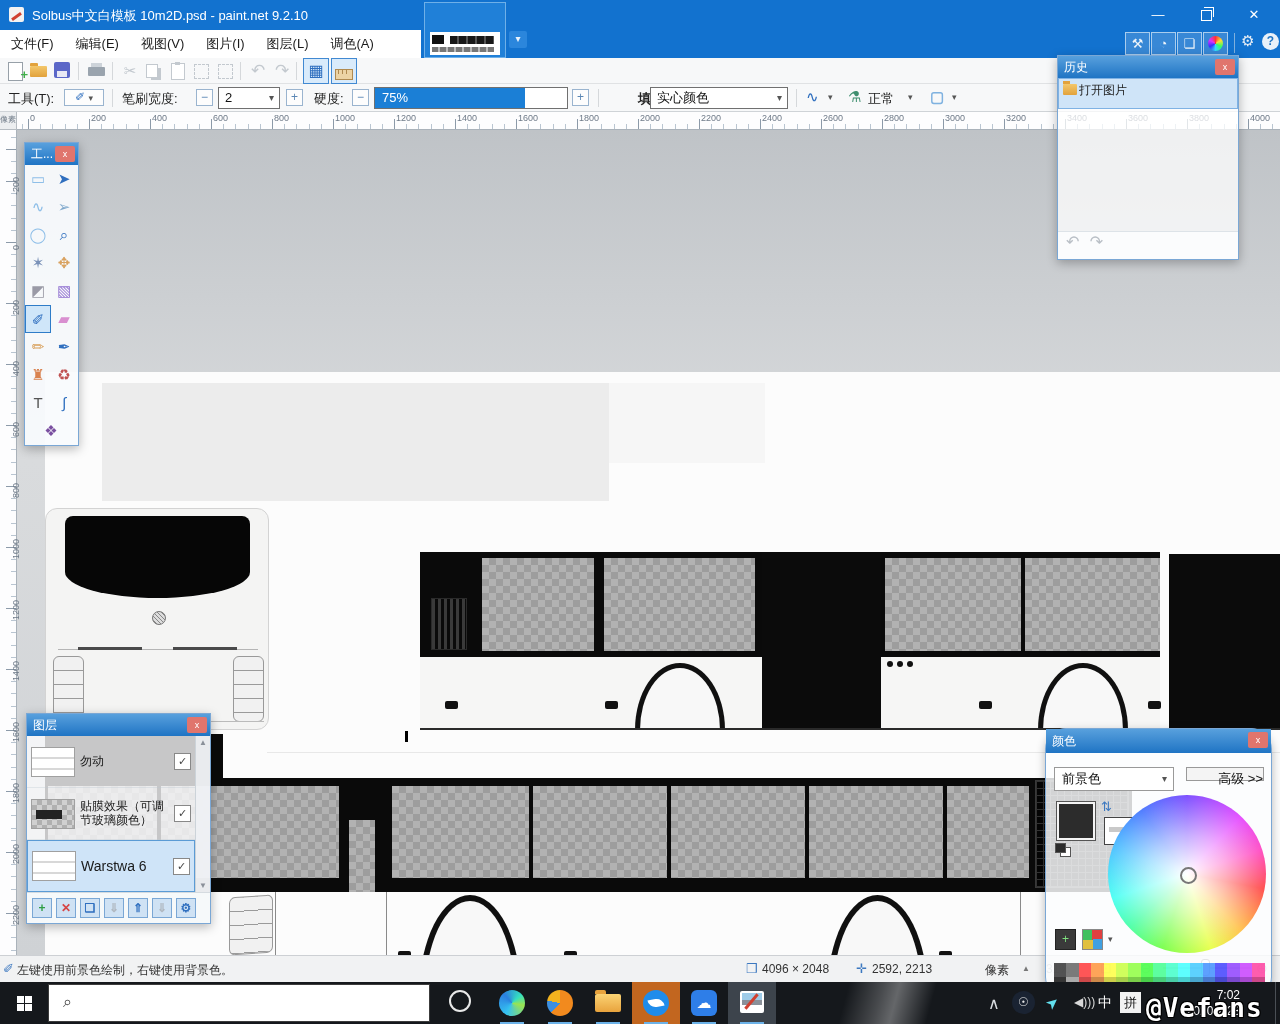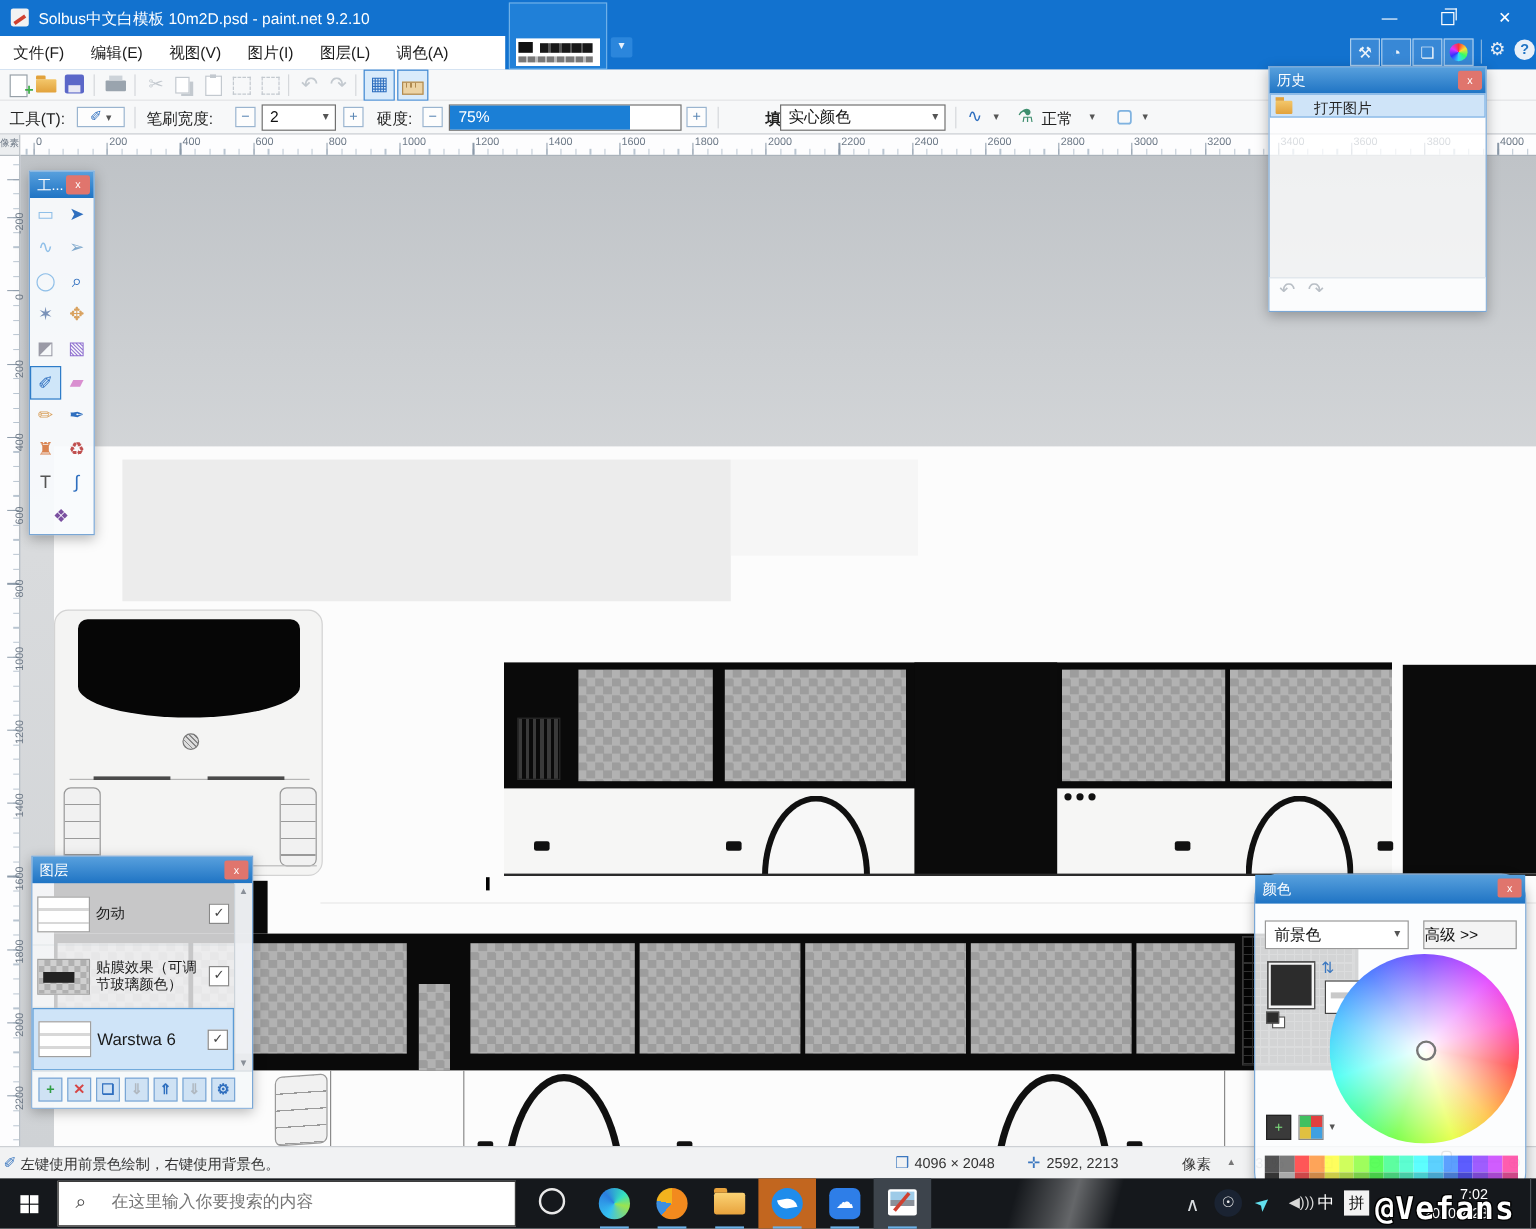--- a/index.html
+++ b/index.html
@@ -102,22 +102,22 @@
   .palette{position:absolute;border:1px solid #7aa7d5;box-shadow:0 3px 10px rgba(0,0,0,.28);box-sizing:border-box;}
   .pal-title{position:relative;height:22px;background:linear-gradient(#58a0dd,#1f74c4);color:#fff;font-size:12px;line-height:22px;padding-left:6px;}
   .pal-close{position:absolute;right:3px;top:3px;width:20px;height:16px;background:#e0756d;border-radius:2px;color:#fff;
      font-size:9px;text-align:center;line-height:16px;}
   #tools-palette{left:24px;top:142px;width:55px;height:304px;background:rgba(249,251,253,.93);}
   #tools-grid{display:grid;grid-template-columns:26px 26px;}
   #tools-grid .tool{height:28px;text-align:center;line-height:28px;font-size:15px;box-sizing:border-box;}
   #tools-grid .tool:nth-child(11){background:#cfe6f9;border:1px solid #2e7cc8;}
   #tools-grid .tool:nth-child(19){grid-column:span 2;}
   #history-palette{left:1057px;top:55px;width:182px;height:205px;background:rgba(255,255,255,.75);}
-  .hist-item{position:relative;height:20px;background:#cfe4f8;border:1px solid #7fb2e4;box-sizing:border-box;
-     font-size:12px;color:#222;line-height:22px;padding-left:36px;}
+  .hist-item{position:relative;height:31px;background:#cfe4f8;border:1px solid #7fb2e4;box-sizing:border-box;
+     font-size:12px;color:#222;line-height:22px;padding-left:20px;}
   .hist-folder{position:absolute;left:4px;top:5px;width:14px;height:11px;background:linear-gradient(#f3c76b,#e2a23c);border-radius:1px;}
   .hist-folder::before{content:"";position:absolute;left:0;top:-3px;width:7px;height:3px;background:#e2a23c;}
   #hist-bottom{position:absolute;left:0;bottom:0;width:100%;height:28px;background:rgba(252,253,254,.9);
      border-top:1px solid #dde3e8;font-size:16px;color:#b9bfc6;padding-left:8px;box-sizing:border-box;}
   #layers-palette{left:26px;top:713px;width:185px;height:211px;background:rgba(252,253,254,.78);}
   #layers-rows{position:absolute;left:0;top:22px;right:15px;bottom:31px;}
   .layer-row{position:relative;height:52px;border-bottom:1px solid rgba(190,200,210,.35);box-sizing:border-box;
      display:flex;align-items:center;padding:0 4px;gap:5px;}
   .layer-row:nth-child(3){background:#cfe4f8;border:1px solid #5b9bd5;}
   .layer-thumb{width:42px;height:28px;background:#fff;border:1px solid #a0a0a0;flex:none;position:relative;
@@ -134,22 +134,22 @@
   #layers-scroll .dn{position:absolute;bottom:2px;left:0;width:100%;}
   #layers-bottom{position:absolute;left:0;bottom:0;width:100%;height:31px;background:rgba(245,248,250,.92);
      border-top:1px solid #d5dbe0;display:flex;align-items:center;gap:4px;padding-left:5px;box-sizing:border-box;}
   #layers-bottom .lb{width:20px;height:20px;background:#cfe2f4;border:1px solid #7aa7d5;box-sizing:border-box;
      text-align:center;line-height:18px;font-size:12px;font-weight:bold;}
   #colors-palette{left:1045px;top:728px;width:227px;height:270px;background:rgba(252,253,254,.84);border-radius:21px;}
   #colors-palette .pal-title{height:24px;line-height:24px;}
   #fg-select{position:absolute;left:8px;top:38px;width:120px;height:24px;background:#fff;border:1px solid #999;
      box-sizing:border-box;font-size:13px;line-height:22px;padding-left:7px;color:#111;}
   #fg-select .chev{position:absolute;right:6px;top:0;font-size:10px;color:#555;}
-  #adv-btn{position:absolute;left:140px;top:38px;width:78px;height:24px;background:#f4f4f4;border:1px solid #999;
-     box-sizing:border-box;font-size:13px;text-align:left;line-height:22px;color:#111;}
+  #adv-btn{position:absolute;left:140px;top:38px;width:78px;height:14px;background:#f4f4f4;border:1px solid #999;
+     box-sizing:border-box;font-size:13px;text-align:right;line-height:22px;color:#111;}
   #fg-swatch{position:absolute;left:10px;top:72px;width:38px;height:38px;background:#2c2c2c;border:1px solid #555;
      box-shadow:inset 0 0 0 2px #f4f4f4;}
   #swap-colors{position:absolute;left:55px;top:70px;font-size:13px;color:#3c78c0;}
   #bg-swatch{position:absolute;left:58px;top:88px;width:32px;height:26px;background:#fff;border:1px solid #444;}
   #bg-swatch::after{content:"";position:absolute;left:4px;top:9px;width:16px;height:5px;background:#c9c9c9;}
   #mini-reset{position:absolute;left:9px;top:114px;width:16px;height:14px;}
   #mini-reset .a{position:absolute;right:0;bottom:0;width:9px;height:8px;background:#fff;border:1px solid #555;}
   #mini-reset .b{position:absolute;left:0;top:0;width:9px;height:8px;background:#2c2c2c;border:1px solid #555;}
   #color-wheel{position:absolute;left:62px;top:66px;width:158px;height:158px;border-radius:50%;
      background:radial-gradient(circle,rgba(255,255,255,1) 0%,rgba(255,255,255,.55) 35%,rgba(255,255,255,0) 72%),
@@ -598,21 +598,20 @@
 </div>
 <div id="zoom-track"></div>
 <div id="zoom-thumb"></div>
 
 <div id="taskbar" class="z10">
   <div id="start-btn">
       <div class="winlogo"></div>
     </div>
   <div id="search-box">
     <span class="mag">⌕</span>
-    <input type="text" placeholder="在这里输入你要搜索的内容" style="">
   </div>
   <div class="taskcell" style="left:438px;">
       <div id="cortana-ico"></div>
     </div>
   <div class="taskcell" style="left:488px;">
       <div id="edge-ico"></div>
       <div class="under"></div>
     </div>
   <div class="taskcell" style="left:536px;">
       <div id="app2-ico"></div>

